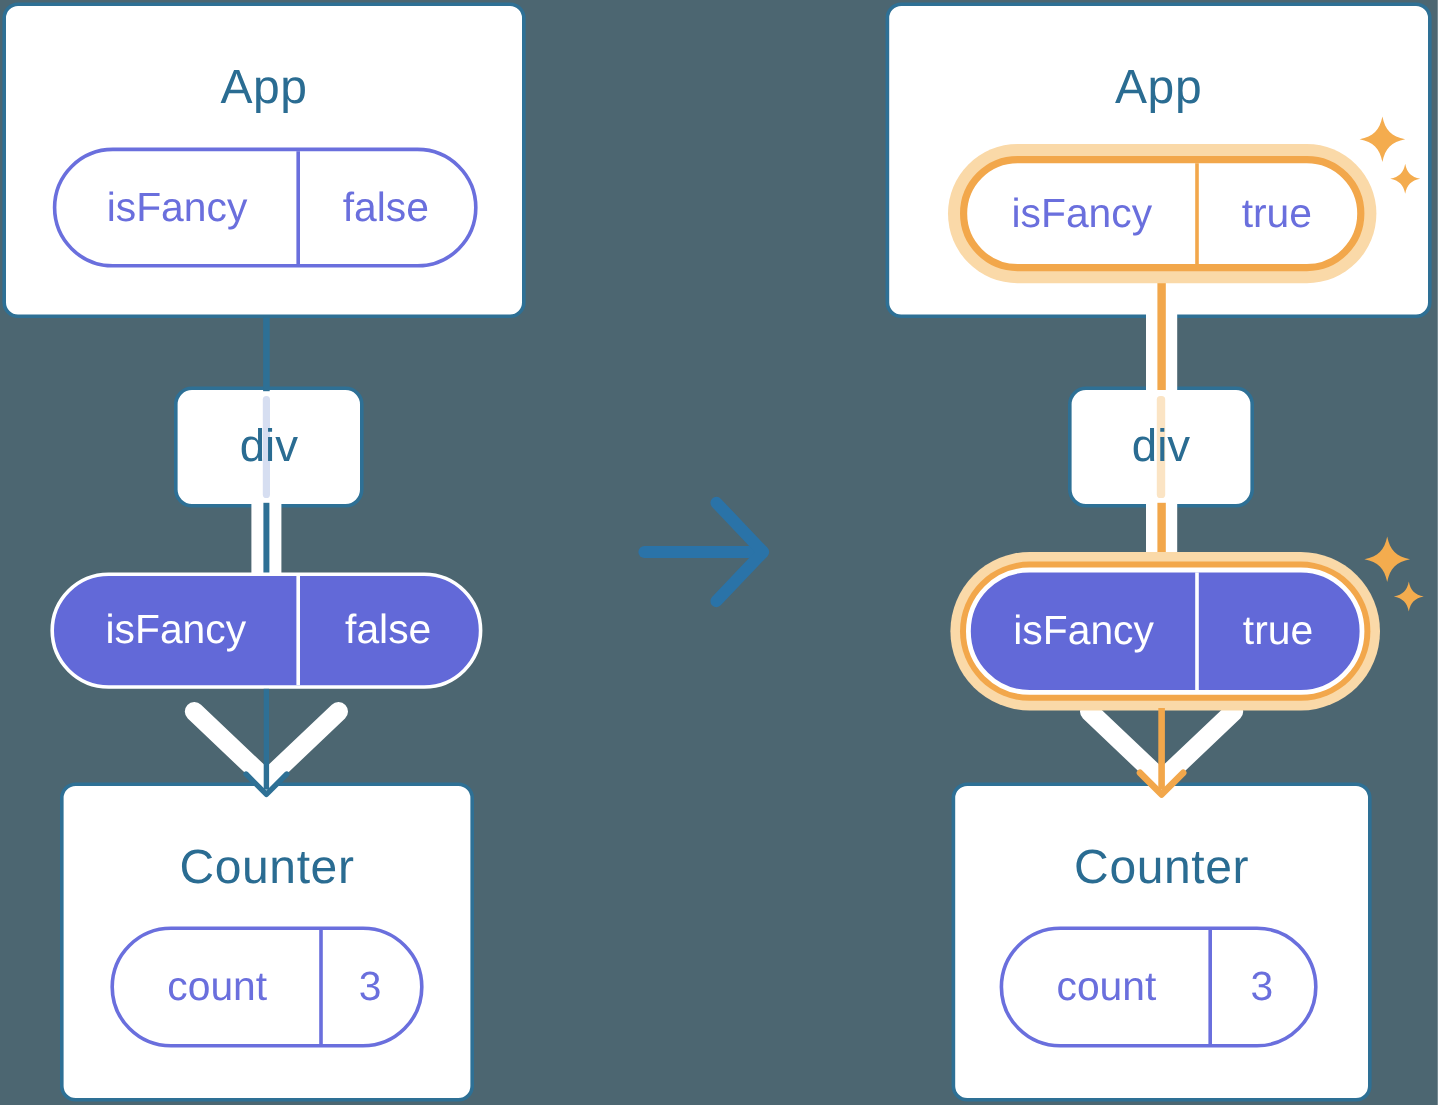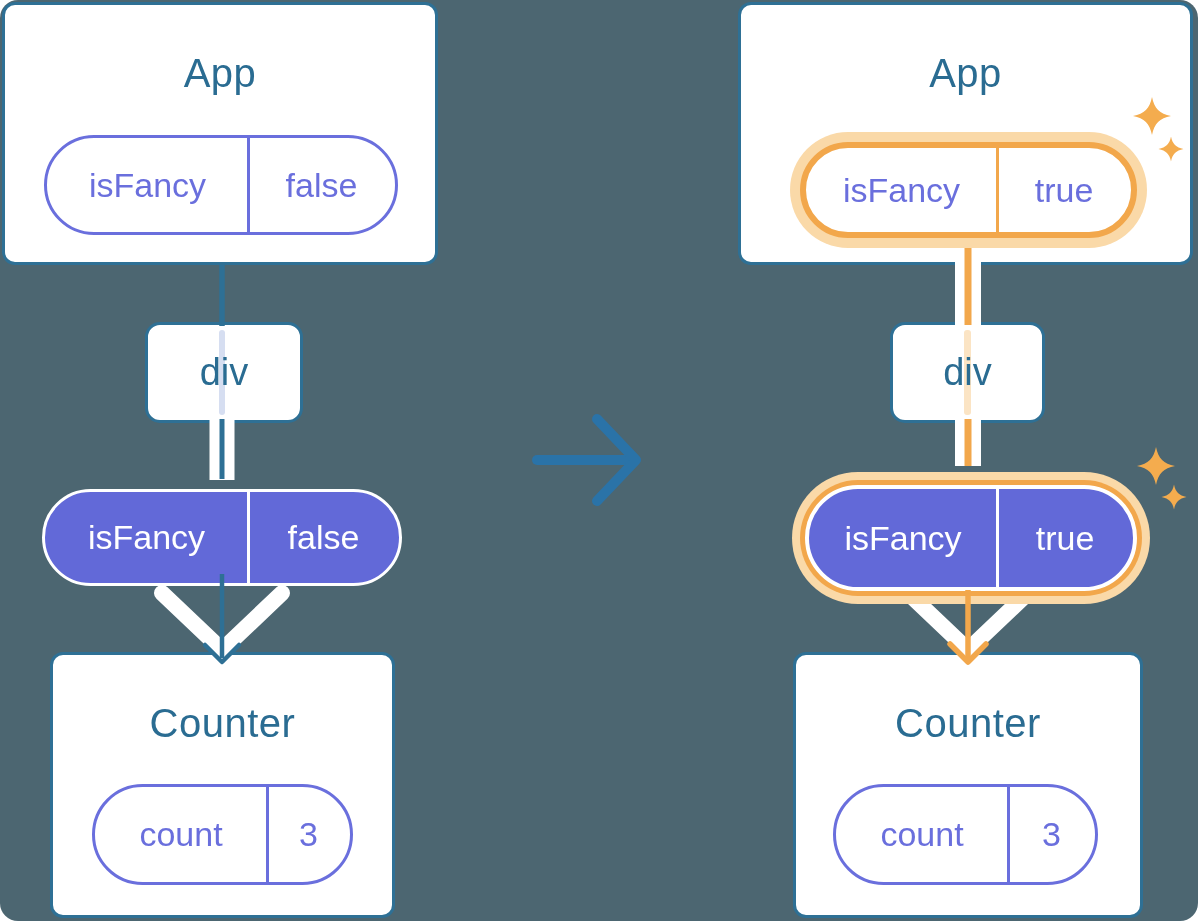--- a/index.html
+++ b/index.html
@@ -1,20 +1,19 @@
 <!DOCTYPE html>
 <html style="--background: #4C6671; --card-border-blue: #2E7095; --component-text-blue: #2A6C92; --arrow-blue: #2A73A8; --pill-purple-fill: #6269D8; --pill-purple-outline: #6A6FDD; --highlight-orange: #F2A74B; --highlight-orange-halo: #FAD9A8; --sparkle-orange: #F4AC4E; --faint-line-blue: #D6DEF1; --faint-line-peach: #FBE4C4; --white: #FFFFFF;"><head>
 <meta charset="utf-8">
 <style>
   html,body{margin:0;padding:0;}
   .canvas{
     position:relative; width:1198px; height:921px; overflow:hidden;
     background:var(--background,#4C6671);
     font-family:"Liberation Sans", sans-serif;
-    border-radius:18px;
   }
   .layer{position:absolute; left:0; top:0; width:1198px; height:921px; pointer-events:none;}
   .card{
     position:absolute; background:#fff; box-sizing:border-box;
     border:3.5px solid var(--card-border-blue,#2E7095); border-radius:13px;
   }
   .card-before-app{left:2px; top:2px; width:436px; height:263px;}
   .card-after-app{left:738px; top:2px; width:455px; height:263px;}
   .card-before-div{left:145px; top:322px; width:158px; height:101px; border-radius:15px;}
   .card-after-div{left:890px; top:322px; width:155px; height:101px; border-radius:15px;}
@@ -33,21 +32,21 @@
   .t-after-app{left:738px; top:53px; width:455px;}
   .t-before-counter{left:50px; top:703px; width:345px;}
   .t-after-counter{left:793px; top:703px; width:350px;}
   .box-label{
     position:absolute; display:flex; align-items:center; justify-content:center;
     font-size:38px; color:var(--component-text-blue,#2A6C92);
   }
   .l-before-div{left:145px; top:322px; width:158px; height:101px;}
   .l-after-div{left:890px; top:322px; width:155px; height:101px;}
 
-  .pill{position:absolute; border-radius:999px; box-sizing:border-box; background:#fff;margin-top:12px;}
+  .pill{position:absolute; border-radius:999px; box-sizing:border-box; background:#fff;}
   .pill .seg{
     position:absolute; top:0; bottom:0; display:flex; align-items:center; justify-content:center;
     font-size:34px; white-space:nowrap;
   }
   .pill .sep{position:absolute; top:0; bottom:0; width:3px;}
   .pill-outline{border:3px solid var(--pill-purple-outline,#6A6FDD); color:var(--pill-purple-outline,#6A6FDD);}
   .pill-outline .sep{background:var(--pill-purple-outline,#6A6FDD);}
   .pill-solid{background:var(--pill-purple-fill,#6269D8); border:3px solid #fff; color:#fff;}
   .pill-solid .sep{background:#fff;}
   .val-bold{font-weight:normal;}

